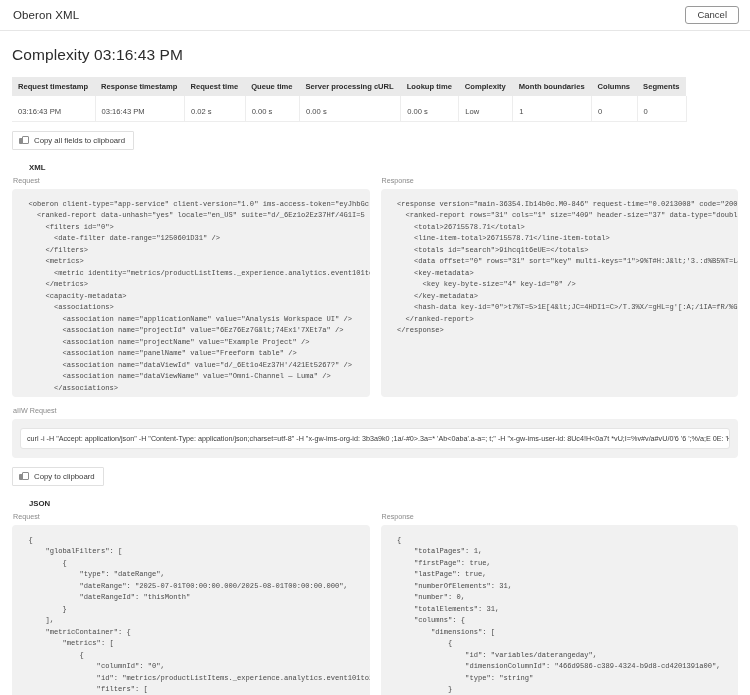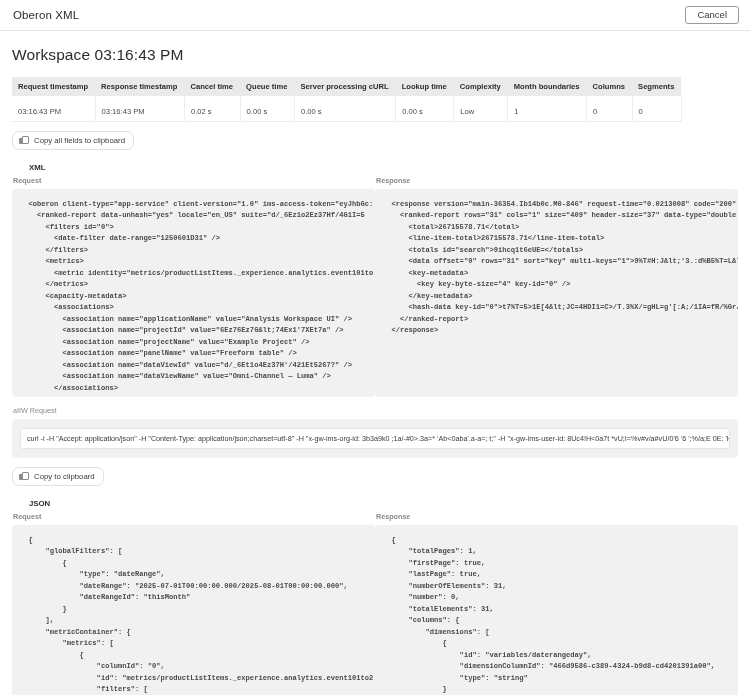--- a/index.html
+++ b/index.html
@@ -75,21 +75,21 @@
     border-bottom: 1px solid #ededed;
   }
   table.summary td:last-child { border-right: 1px solid #ededed; }
 
   
   .copy-btn {
     display: inline-flex;
     align-items: center;
     gap: 6px;
     border: 1px solid #e0e0e0;
-    border-radius: 7px;
+    border-radius: 1px;
     background: #fff;
     padding: 4px 8px 4px 6px;
     font-size: 7.8px;
     color: #3a3a3a;
     cursor: pointer;
     margin-top: 9px;
   }
   .clipboard-icon { display: inline-block; width: 9px; height: 9px; position: relative; }
   .clipboard-icon::before {
     content: ""; position: absolute; left: 0; top: 2px;
@@ -107,21 +107,21 @@
     color: #2c2c2c;
     margin: 13px 0 4px 17px;
   }
   .sub-label {
     font-size: 7.2px;
     color: #8a8a8a;
     margin: 0 0 4px 1px;
   }
   .cols {
     display: flex;
-    font-weight: bold;
+    gap: 11px;
   }
   .col { flex: 1 1 0; min-width: 0; }
 
   .code-panel {
     background: #f1f1f1;
     border-radius: 4px;
     padding: 10px 0 6px 0;
     overflow: hidden;
   }
   pre.code {
@@ -161,28 +161,28 @@
 </head>
 <body>
 
 <div class="titlebar">
   <div class="titlebar-title">Oberon XML</div>
   <button class="cancel-btn">Cancel</button>
 </div>
 
 <div class="page">
 
-  <div class="page-title">Workspace 03:16:43 PM</div>
+  <div class="page-title">Complexity 03:16:43 PM</div>
 
   <table class="summary">
     <thead>
       <tr>
         <th>Request timestamp</th>
         <th>Response timestamp</th>
-        <th>Cancel time</th>
+        <th>Request time</th>
         <th>Queue time</th>
         <th>Server processing cURL</th>
         <th>Lookup time</th>
         <th>Complexity</th>
         <th>Month boundaries</th>
         <th>Columns</th>
         <th>Segments</th>
       </tr>
     </thead>
     <tbody>

